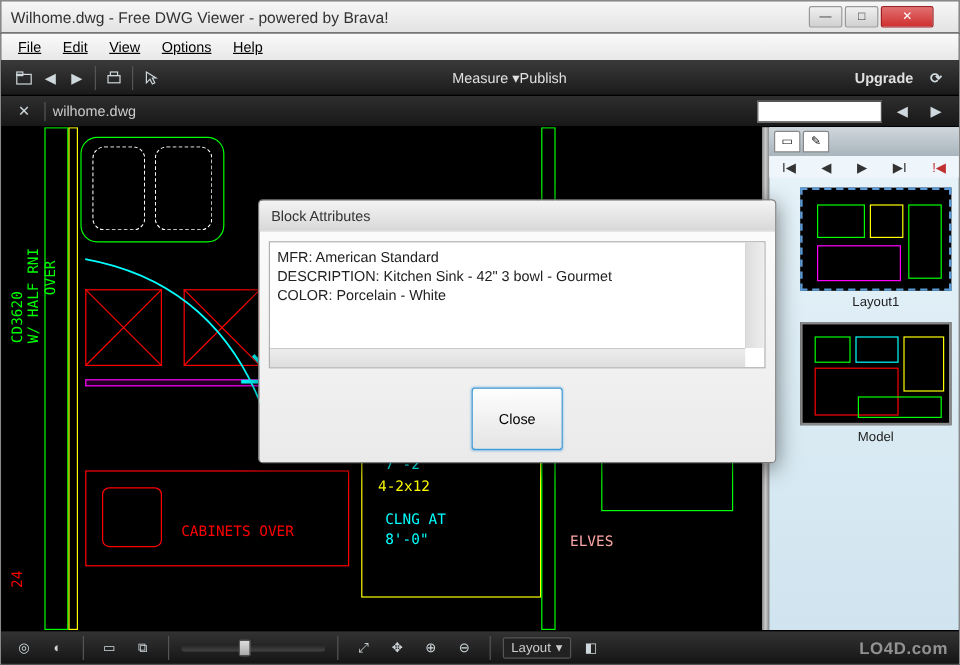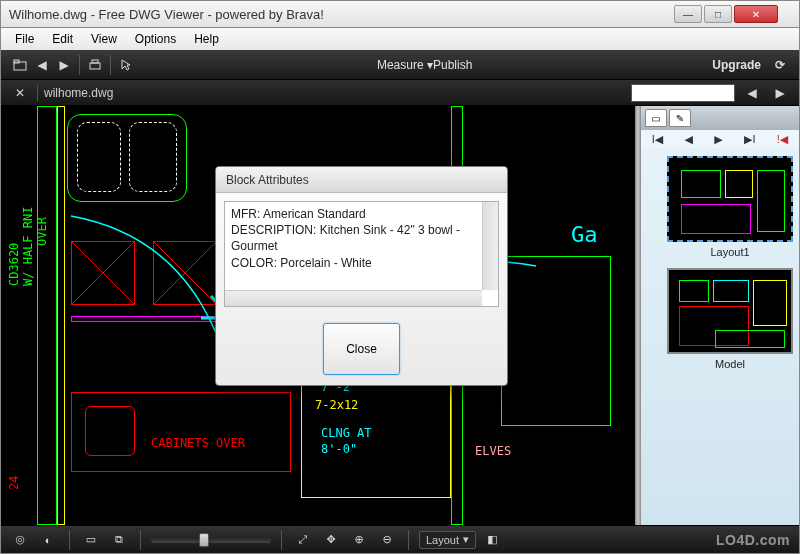--- a/index.html
+++ b/index.html
@@ -7,21 +7,21 @@
 
 
 .titlebar { height: 28px; background: linear-gradient(#f7f7f7,#e3e3e3); border: 1px solid #888; display: flex; align-items: center; padding: 0 21px 0 8px; font-size: 13px; color: #333; }
 .titlebar .title { flex: 1; }
 .win-controls { display: flex; gap: 2px; }
 .win-btn { width: 28px; height: 18px; border: 1px solid #999; background: linear-gradient(#f0f0f0,#d0d0d0); border-radius: 2px; display: flex; align-items: center; justify-content: center; font-size: 10px; cursor: pointer; }
 .win-btn.close { width: 44px; background: linear-gradient(#e27070,#cf3030); color: #fff; border-color: #a02020; }
 
 
 .menubar { height: 22px; background: linear-gradient(#fafafa,#e8e8e8); border-left:1px solid #888; border-right:1px solid #888; display: flex; align-items: center; padding: 0 6px; font-size: 12px; gap: 2px; }
-.menubar .menu-item { padding: 2px 8px; cursor: pointer; }
+.menubar .menu-item { padding: 2px 8px; cursor: pointer; text-decoration: underline; }
 
 
 .app-body { position: relative; height: calc(554px - 28px - 22px); background: #000; border:1px solid #888; border-top:none; }
 .toolbar1 { height: 30px; background: linear-gradient(#3a3a3a,#1a1a1a); border-bottom: 1px solid #000; display: flex; align-items: center; padding: 0 8px; color: #e0e0e0; font-size: 12px; }
 .tb-btn { width: 22px; height: 22px; display: flex; align-items: center; justify-content: center; color: #cfd8dc; cursor: pointer; border-radius: 2px; }
 .tb-sep { width: 1px; height: 20px; background: #555; margin: 0 4px; }
 .toolbar1 .center { flex: 1; display: flex; justify-content: center; gap: 0; }
 .toolbar1 .center .link { cursor: pointer; }
 .toolbar1 .right { font-weight: bold; display:flex; align-items:center; gap:8px; }
 
@@ -54,21 +54,21 @@
 .slider { width: 120px; height: 6px; background: linear-gradient(#222,#444); border-radius: 3px; position: relative; }
 .slider .thumb-handle { position: absolute; left: 40%; top: -4px; width: 10px; height: 14px; background: linear-gradient(#ddd,#aaa); border-radius: 2px; border:1px solid #555; }
 .layout-sel { display:flex; align-items:center; gap:4px; padding:0 6px; height:18px; background:#222; border:1px solid #555; border-radius:2px; cursor:pointer; }
 
 
 .cad { position:absolute; inset:0; }
 .cad .rect { position:absolute; border:1px solid; }
 .cad .txt { position:absolute; font-family: monospace; font-size:12px; white-space:nowrap; }
 
 
-.dialog { position: absolute; left: 214px; top: 116px; width: 293px; background: linear-gradient(#fdfdfd,#eaeaea); border: 1px solid #7a7a7a; border-radius: 4px; box-shadow: 0 4px 18px rgba(0,0,0,0.5); z-index: 50; }
+.dialog { position: absolute; left: 214px; top: 116px; width: 432px; background: linear-gradient(#fdfdfd,#eaeaea); border: 1px solid #7a7a7a; border-radius: 4px; box-shadow: 0 4px 18px rgba(0,0,0,0.5); z-index: 50; }
 .dialog .dlg-title { height: 26px; background: linear-gradient(#f4f4f4,#d8d8d8); border-bottom: 1px solid #bbb; border-radius: 4px 4px 0 0; padding: 0 10px; display: flex; align-items: center; font-size: 12px; color: #333; }
 .dialog .dlg-body { padding: 8px; }
 .dialog .attr-list { background: #fff; border: 1px solid #b0b0b0; height: 106px; padding: 4px 6px; font-size: 12px; color: #222; overflow: auto; line-height: 1.35; position:relative; }
 .dialog .attr-list .sb-v { position:absolute; right:0; top:0; bottom:16px; width:16px; background:linear-gradient(to left,#eee,#ddd); border-left:1px solid #ccc; }
 .dialog .attr-list .sb-h { position:absolute; left:0; right:16px; bottom:0; height:16px; background:linear-gradient(#eee,#ddd); border-top:1px solid #ccc; }
 .dialog .dlg-buttons { display: flex; justify-content: center; padding: 8px 0 10px; }
 .dialog .btn { padding: 18px 22px; font-size: 12px; background: linear-gradient(#fefefe,#e4e4e4); border: 1px solid #3e9ad6; border-radius: 3px; cursor: pointer; box-shadow: 0 0 2px rgba(60,150,220,.6); }
 
 
 .watermark { position: absolute; right: 10px; bottom: 6px; color: rgba(255,255,255,.5); font-size: 14px; font-weight: bold; letter-spacing: .5px; pointer-events:none; }
@@ -186,21 +186,21 @@
             <path d="M5 120 Q 130 5 255 30" fill="none" stroke="#00ffff" stroke-width="1.5"></path>
           </svg>
 
         <div class="txt" style="left:6px; top:180px; color:#00ff00; transform:rotate(-90deg); transform-origin:left top;">CD3620</div>
         <div class="txt" style="left:20px; top:180px; color:#00ff00; transform:rotate(-90deg); transform-origin:left top;">W/ HALF RNI</div>
         <div class="txt" style="left:34px; top:140px; color:#00ff00; transform:rotate(-90deg); transform-origin:left top;">OVER</div>
         <div class="txt" style="left:570px; top:116px; color:#00ffff; font-size:22px;">Ga</div>
         <div class="txt" style="left:370px; top:154px; color:#00ffff;">VAULTED</div>
         <div class="txt" style="left:320px; top:258px; color:#00ffff;">CLNG AT</div>
         <div class="txt" style="left:320px; top:274px; color:#00ffff;">7'-2"</div>
-        <div class="txt" style="left:314px; top:292px; color:#ffff00;">7-2x12</div>
+        <div class="txt" style="left:314px; top:292px; color:#ffff00;">4-2x12</div>
         <div class="txt" style="left:320px; top:320px; color:#00ffff;">CLNG AT</div>
         <div class="txt" style="left:320px; top:336px; color:#00ffff;">8'-0"</div>
         <div class="txt" style="left:150px; top:330px; color:#ff0000;">CABINETS OVER</div>
         <div class="txt" style="left:474px; top:338px; color:#fca5a5;">ELVES</div>
         <div class="txt" style="left:478px; top:240px; color:#ff0000; transform:rotate(-90deg); transform-origin:left top;">2'-3"</div>
         <div class="txt" style="left:6px; top:384px; color:#ff0000; transform:rotate(-90deg); transform-origin:left top;">24</div>
       </div>
     </div>
 
     <div class="splitter"></div>

